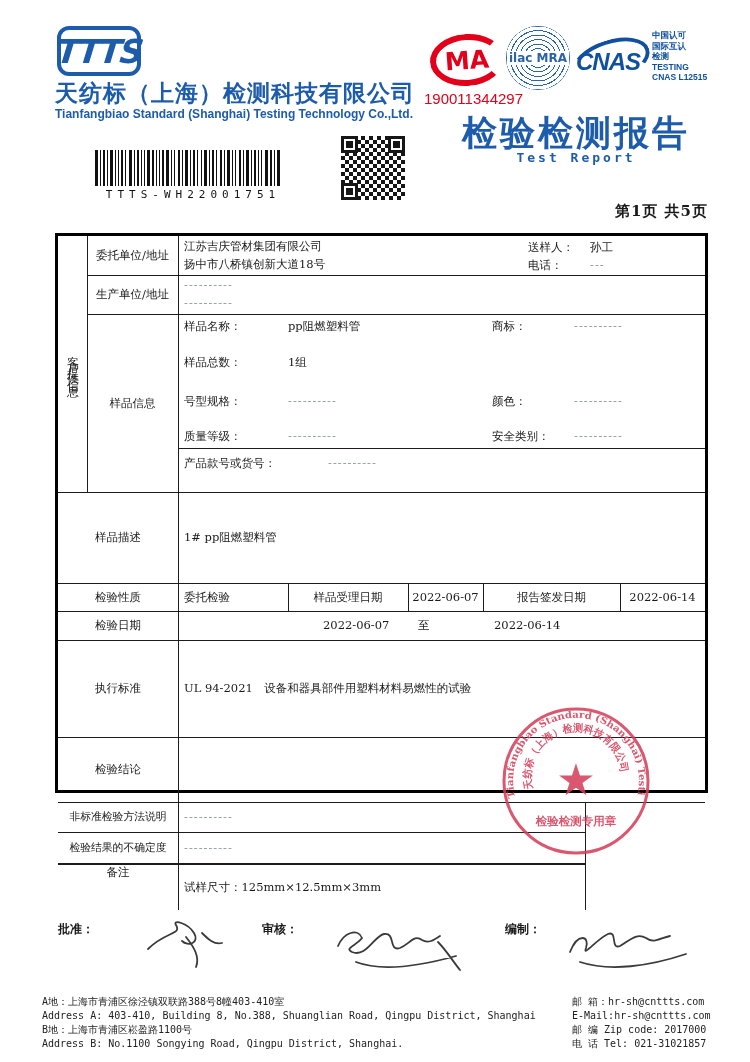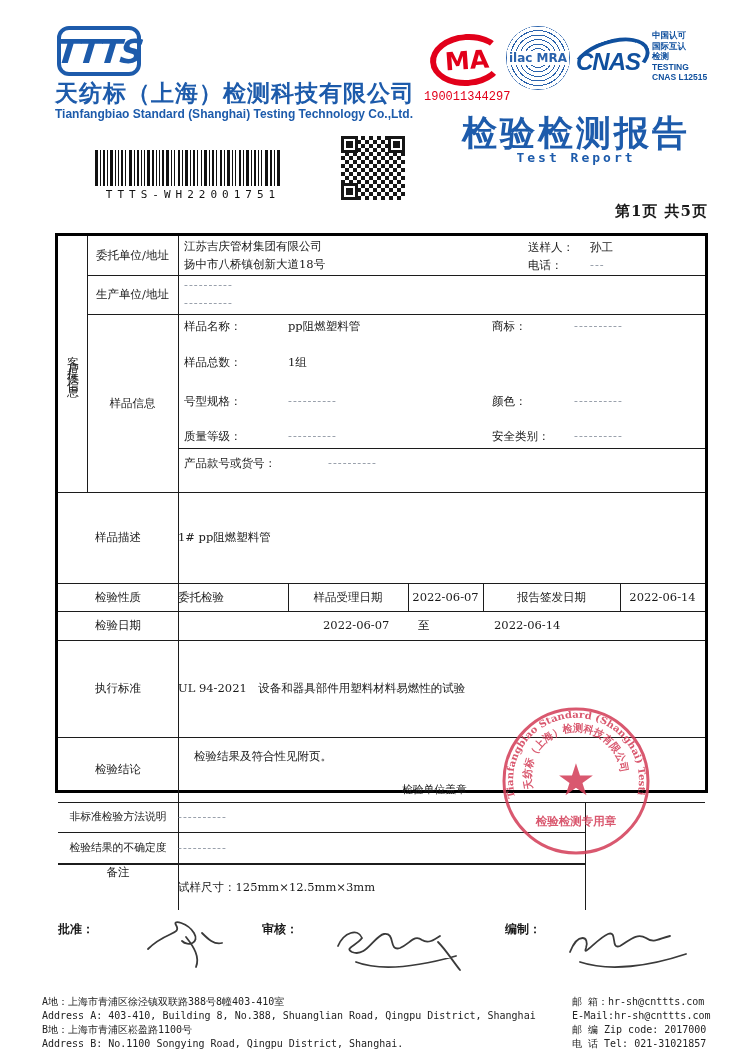--- a/index.html
+++ b/index.html
@@ -29,22 +29,22 @@
   .company-en {
     left:55px; top:107px; width:380px; color:#1d5bab; font-weight:bold;
     font-size:12px; font-family:"Liberation Sans","DejaVu Sans",sans-serif; white-space:nowrap;
   }
   .cma {
     left:430px; top:34px; width:74px; height:52px;
     border:6px solid #e2001a; border-right-color:transparent; border-radius:50%;
     display:flex; align-items:center; justify-content:center; transform:rotate(-4deg);
   }
   .cma span { font-family:"DejaVu Sans",sans-serif; font-weight:bold; font-size:25px; color:#e2001a; }
-  .cma-number { left:424px; top:90px; width:90px; color:#e2001a; font-size:12px;
-    font-family:Liberation Mono, monospace; letter-spacing:0px; }
+  .cma-number { left:424px; top:90px; width:90px; color:#e2001a; font-size:15px;
+    font-family:Liberation Sans, sans-serif; letter-spacing:0px; }
   .ilac {
     left:506px; top:26px; width:64px; height:64px; border-radius:50%;
     background:repeating-radial-gradient(circle at 50% 50%, #2a62ac 0 1px, #fff 1px 4.5px);
     display:flex; align-items:center; justify-content:center;
   }
   .ilac span { background:#fff; color:#2a62ac; font-weight:bold; font-size:12px;
     font-family:"DejaVu Sans",sans-serif; padding:0 1px; letter-spacing:0; }
   .cnas { left:574px; top:42px; width:74px; height:40px; }
   .cnas .word {
     position:absolute; left:2px; top:6px; font-family:Liberation Sans, sans-serif;
@@ -71,21 +71,21 @@
   .qr .f { position:absolute; width:17px; height:17px; border:3px solid #161616; background:#fff; }
   .qr .f::after { content:""; position:absolute; left:2px; top:2px; width:7px; height:7px; background:#161616; }
   .qr .f1 { left:0; top:0; } .qr .f2 { right:0; top:0; } .qr .f3 { left:0; bottom:0; }
   .page-info { left:500px; top:202px; width:208px; text-align:right;
     font-size:15px; font-weight:bold; letter-spacing:1px; }
   
   .rtable { left:55px; top:233px; width:653px; height:560px; border:3px solid #000; }
   .vl, .hl { position:absolute; background:#1c1c1c; }
   .cell { position:absolute; font-size:11.5px; }
   .c-center { display:flex; align-items:center; justify-content:center; text-align:center; }
-  .c-left { display:flex; align-items:center; padding-left:0; }
+  .c-left { display:flex; align-items:center; padding-left:6px; }
   .vertical-label { writing-mode:vertical-rl; text-orientation:upright;
     letter-spacing:6px; font-size:12px; }
   .dashes { color:#8b93a0; letter-spacing:1px; }
   .sub { position:absolute; white-space:nowrap; }
   .lab9 { font-size:10.8px; }
   
   .stamp { left:498px; top:703px; width:156px; height:156px; opacity:.87; }
   
   .sig-label { font-size:12px; font-weight:bold; }
   .sig path { stroke:#3a3a3a; stroke-width:1.8; fill:none; stroke-linecap:round; }
@@ -266,24 +266,20 @@
     <div class="cell" style="left:120px;top:375px;width:527px;height:29px">
       <div class="sub" style="left:145px;top:7px">2022-06-07</div>
       <div class="sub" style="left:240px;top:7px">至</div>
       <div class="sub" style="left:316px;top:7px">2022-06-14</div>
     </div>
 
     <div class="cell c-center" style="left:0;top:404px;width:120px;height:97px">执行标准</div>
     <div class="cell c-left" style="left:120px;top:404px;width:527px;height:97px">UL 94-2021　设备和器具部件用塑料材料易燃性的试验</div>
 
     <div class="cell c-center" style="left:0;top:501px;width:120px;height:65px">检验结论</div>
-    <div class="cell" style="left:120px;top:501px;width:527px;height:65px">
-      <div class="sub" style="left:16px;top:12px">检验结果及符合性见附页。</div>
-      <div class="sub lab9" style="left:224px;top:46px">检验单位盖章</div>
-    </div>
 
     <div class="cell c-center lab9" style="left:0;top:566px;width:120px;height:30px">非标准检验方法说明</div>
     <div class="cell c-left dashes" style="left:120px;top:566px;width:407px;height:30px">----------</div>
 
     <div class="cell c-center lab9" style="left:0;top:596px;width:120px;height:31px">检验结果的不确定度</div>
     <div class="cell c-left dashes" style="left:120px;top:596px;width:407px;height:31px">----------</div>
 
     <div class="cell c-center" style="left:0;top:614px;width:120px;height:45px">备注</div>
     <div class="cell c-left" style="left:120px;top:629px;width:407px;height:45px">试样尺寸：125mm×12.5mm×3mm</div>
 

